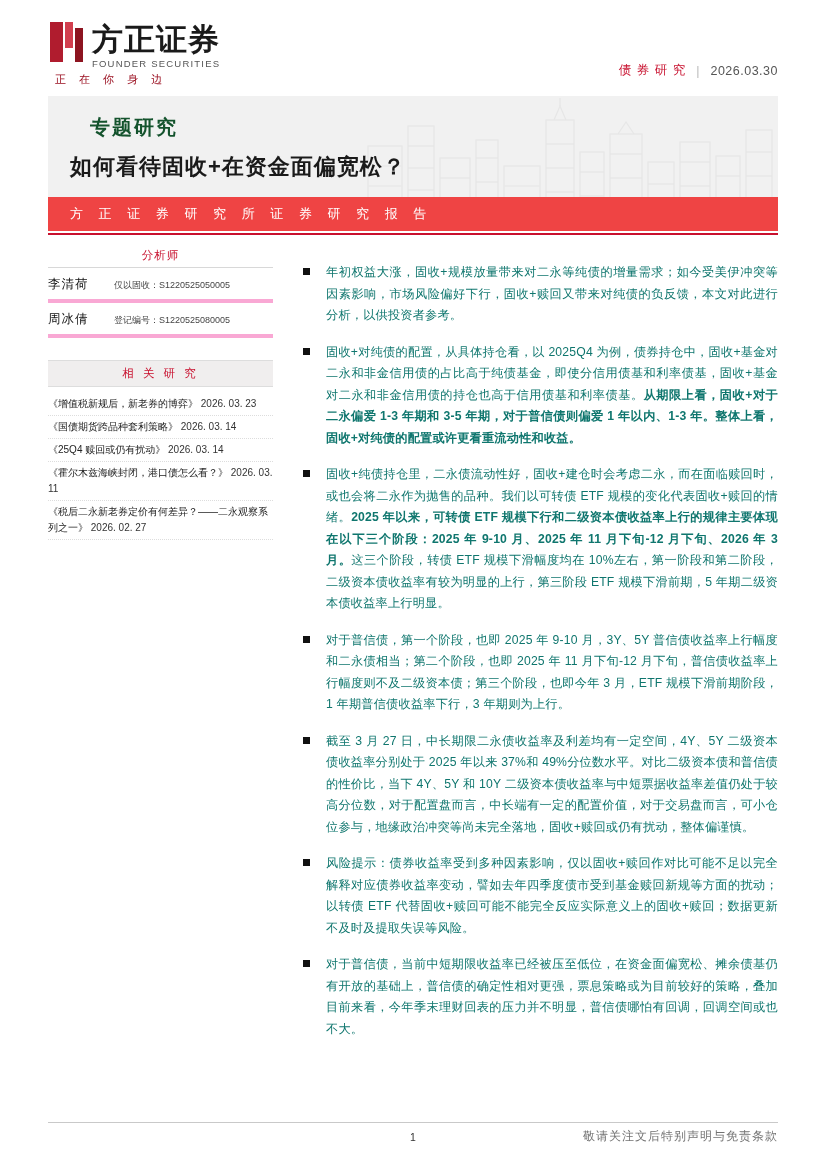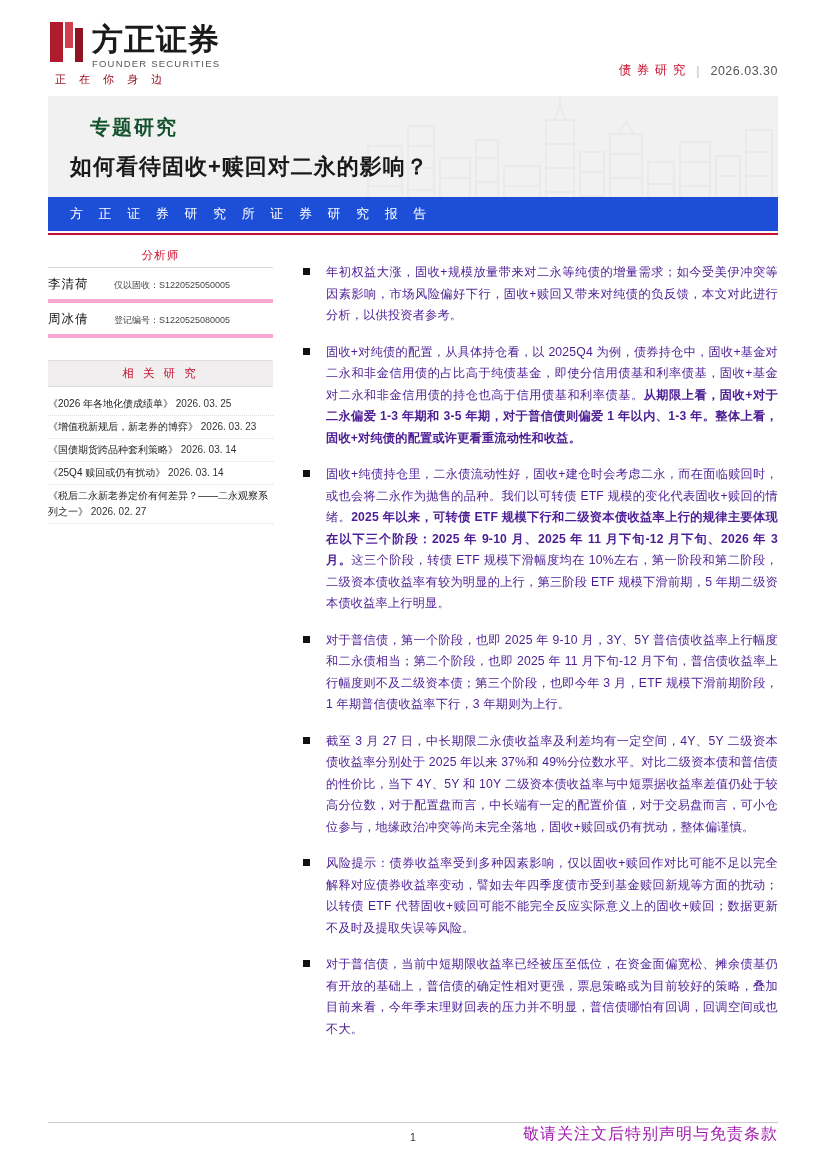--- a/index.html
+++ b/index.html
@@ -62,21 +62,21 @@
   .banner-title {
     position:absolute; left:22px; top:18px;
     font-size:20px; color:#14532d; font-weight:bold; letter-spacing:2px;margin-left:20px;
   }
   .banner-sub {
     position:absolute; left:22px; top:56px;
     font-size:22px; color:#1a1a1a; font-weight:bold; letter-spacing:1px;
   }
   .banner-strip {
     position:absolute; left:0; bottom:0; width:730px; height:34px;
-    background:#1d4ed8; color:#fff;
+    background:#ef4444; color:#fff;
     font-size:13px; letter-spacing:6px;
     display:flex; align-items:center; padding-left:22px;
   }
   .banner-rule {
     position:absolute; left:48px; top:233px; width:730px; height:2px; background:#c8102e;
   }
 
   
   .leftcol {
     position:absolute; left:48px; top:248px; width:225px;
@@ -102,39 +102,39 @@
     border-bottom:1px dotted #ddd;
   }
   .related-item .dt { color:#333; }
 
   
   .bodycol {
     position:absolute; left:300px; top:262px; width:478px;
   }
   .para {
     position:relative; padding-left:26px; margin-bottom:15px;
-    font-size:12.2px; line-height:21.5px; color:#4c1d95;
+    font-size:12.2px; line-height:21.5px; color:#0f766e;
     text-align:justify; letter-spacing:0.2px;
   }
   .para .bullet {
     position:absolute; left:3px; top:6px; width:7px; height:7px; background:#111;
   }
   .para b { font-weight:bold; }
 
   
   .footer-rule {
     position:absolute; left:48px; bottom:46px; width:730px; height:1px; background:#c9c9c9;
   }
   .footer-page {
     position:absolute; left:0; bottom:26px; width:826px; text-align:center;
     font-size:10.5px; color:#333;
   }
   .footer-note {
     position:absolute; right:48px; bottom:24px;
-    font-size:16px; color:#a21caf; letter-spacing:1px;
+    font-size:12px; color:#737373; letter-spacing:1px;
   }
 </style>
 </head>
 <body>
 
 <div class="page">
 
   <div class="header">
     <div class="logo-wrap">
       <div class="logo-mark">
@@ -202,54 +202,54 @@
           <line x1="332" y1="90" x2="362" y2="90"></line>
           <line x1="332" y1="112" x2="362" y2="112"></line>
         <line x1="368" y1="80" x2="392" y2="80"></line>
           <line x1="368" y1="104" x2="392" y2="104"></line>
         <line x1="398" y1="56" x2="424" y2="56"></line>
           <line x1="398" y1="80" x2="424" y2="80"></line>
           <line x1="398" y1="104" x2="424" y2="104"></line>
       </g>
     </svg>
     <div class="banner-title">专题研究</div>
-    <div class="banner-sub">如何看待固收+赎回对二永的影响？</div>
+    <div class="banner-sub">如何看待固收+在资金面偏宽松？</div>
     <div class="banner-strip">方 正 证 券 研 究 所 证 券 研 究 报 告</div>
   </div>
   <div class="banner-rule"></div>
 
   <div class="leftcol">
     <div class="analyst-hd">分析师</div>
 
     <div class="analyst-row">
       <div class="analyst-name">李清荷</div>
       <div class="analyst-code">仅以固收：S1220525050005</div>
     </div>
     <div class="analyst-row">
       <div class="analyst-name">周冰倩</div>
       <div class="analyst-code">登记编号：S1220525080005</div>
     </div>
 
     <div class="related-hd">相 关 研 究</div>
     <div class="related-list">
       <div class="related-item">
-        <span>《2026 年各地化债成绩单》</span>
-        <span class="dt">2026. 03. 25</span>
-      </div>
-      <div class="related-item">
         <span>《增值税新规后，新老券的博弈》</span>
         <span class="dt">2026. 03. 23</span>
       </div>
       <div class="related-item">
         <span>《国债期货跨品种套利策略》</span>
         <span class="dt">2026. 03. 14</span>
       </div>
       <div class="related-item">
         <span>《25Q4 赎回或仍有扰动》</span>
         <span class="dt">2026. 03. 14</span>
+      </div>
+      <div class="related-item">
+        <span>《霍尔木兹海峡封闭，港口债怎么看？》</span>
+        <span class="dt">2026. 03. 11</span>
       </div>
       <div class="related-item">
         <span>《税后二永新老券定价有何差异？——二永观察系列之一》</span>
         <span class="dt">2026. 02. 27</span>
       </div>
     </div>
   </div>
 
   <div class="bodycol">
     <div class="para">

